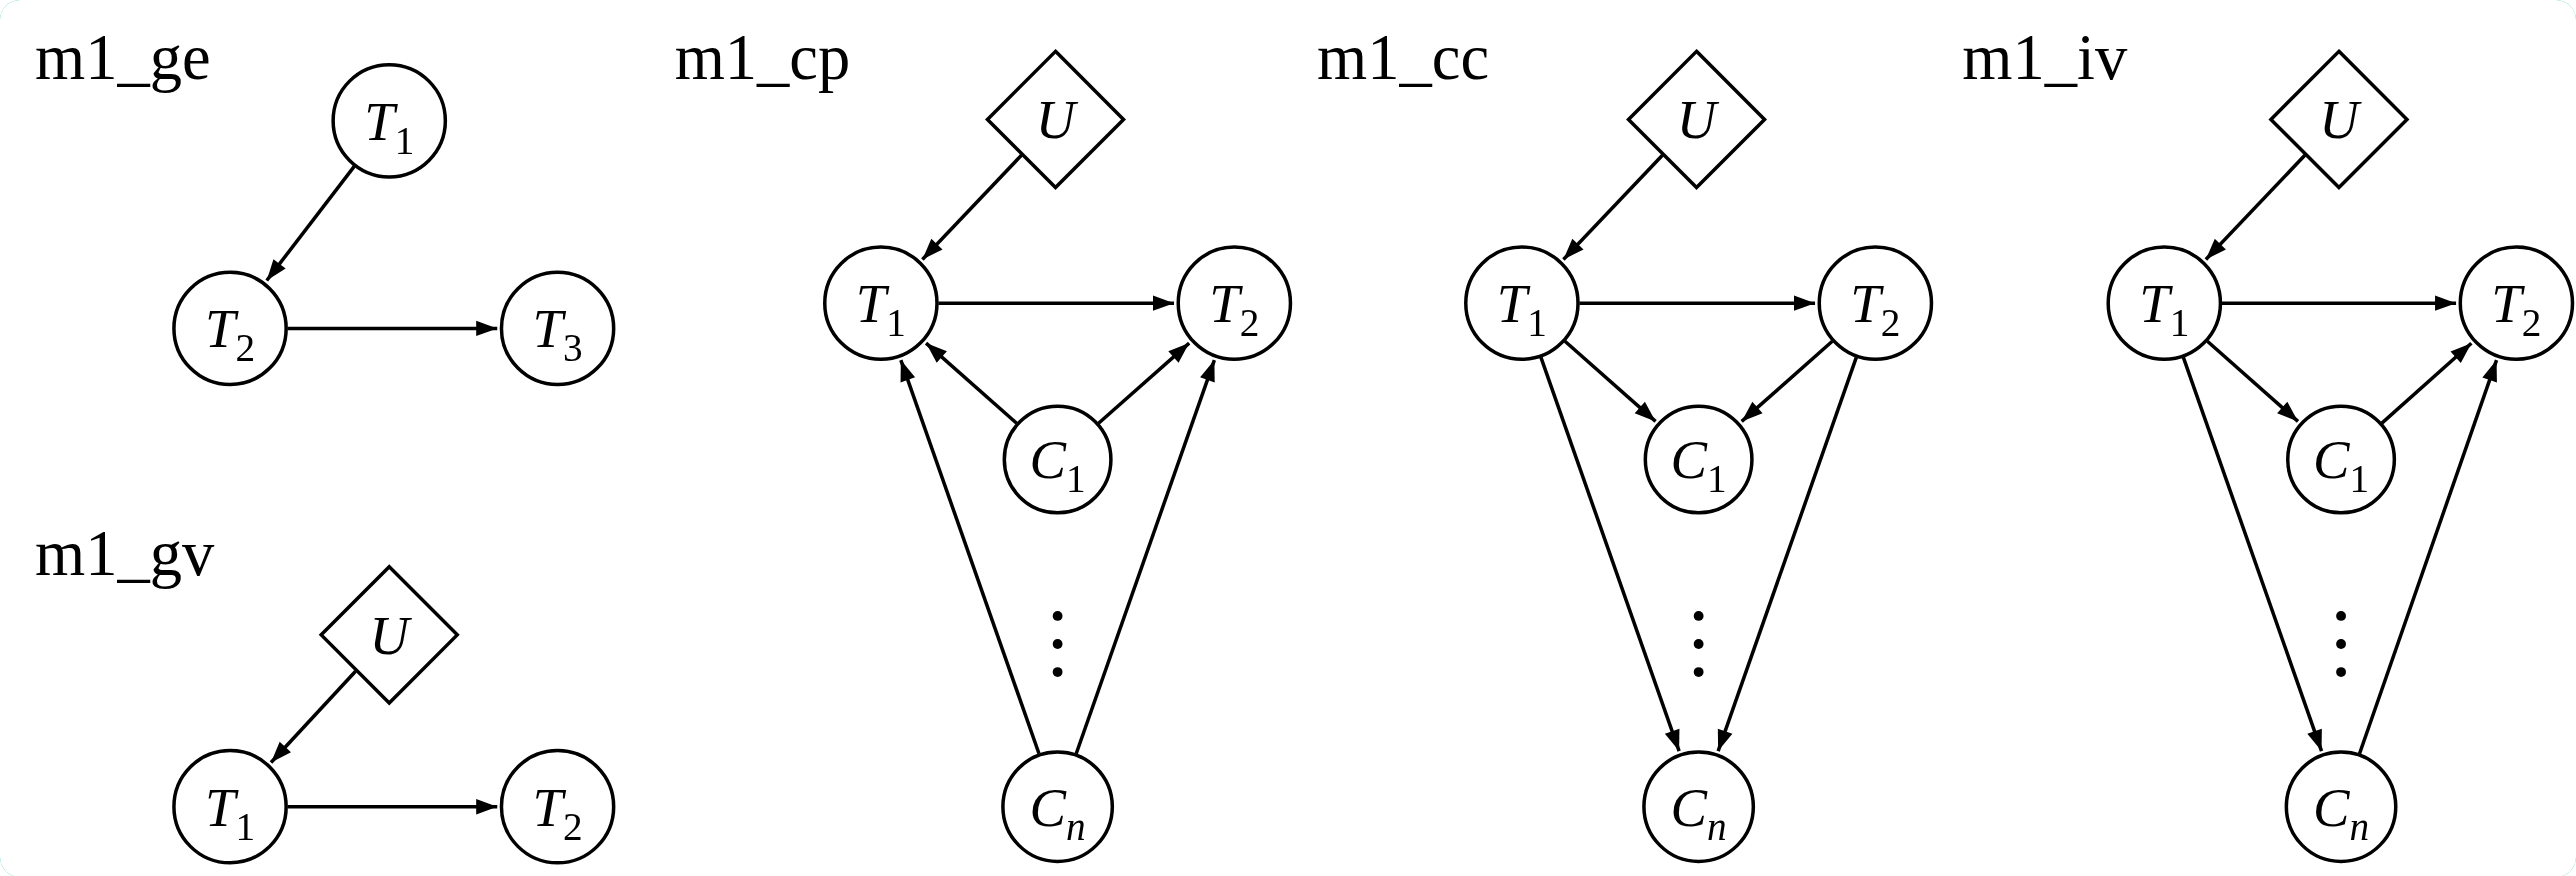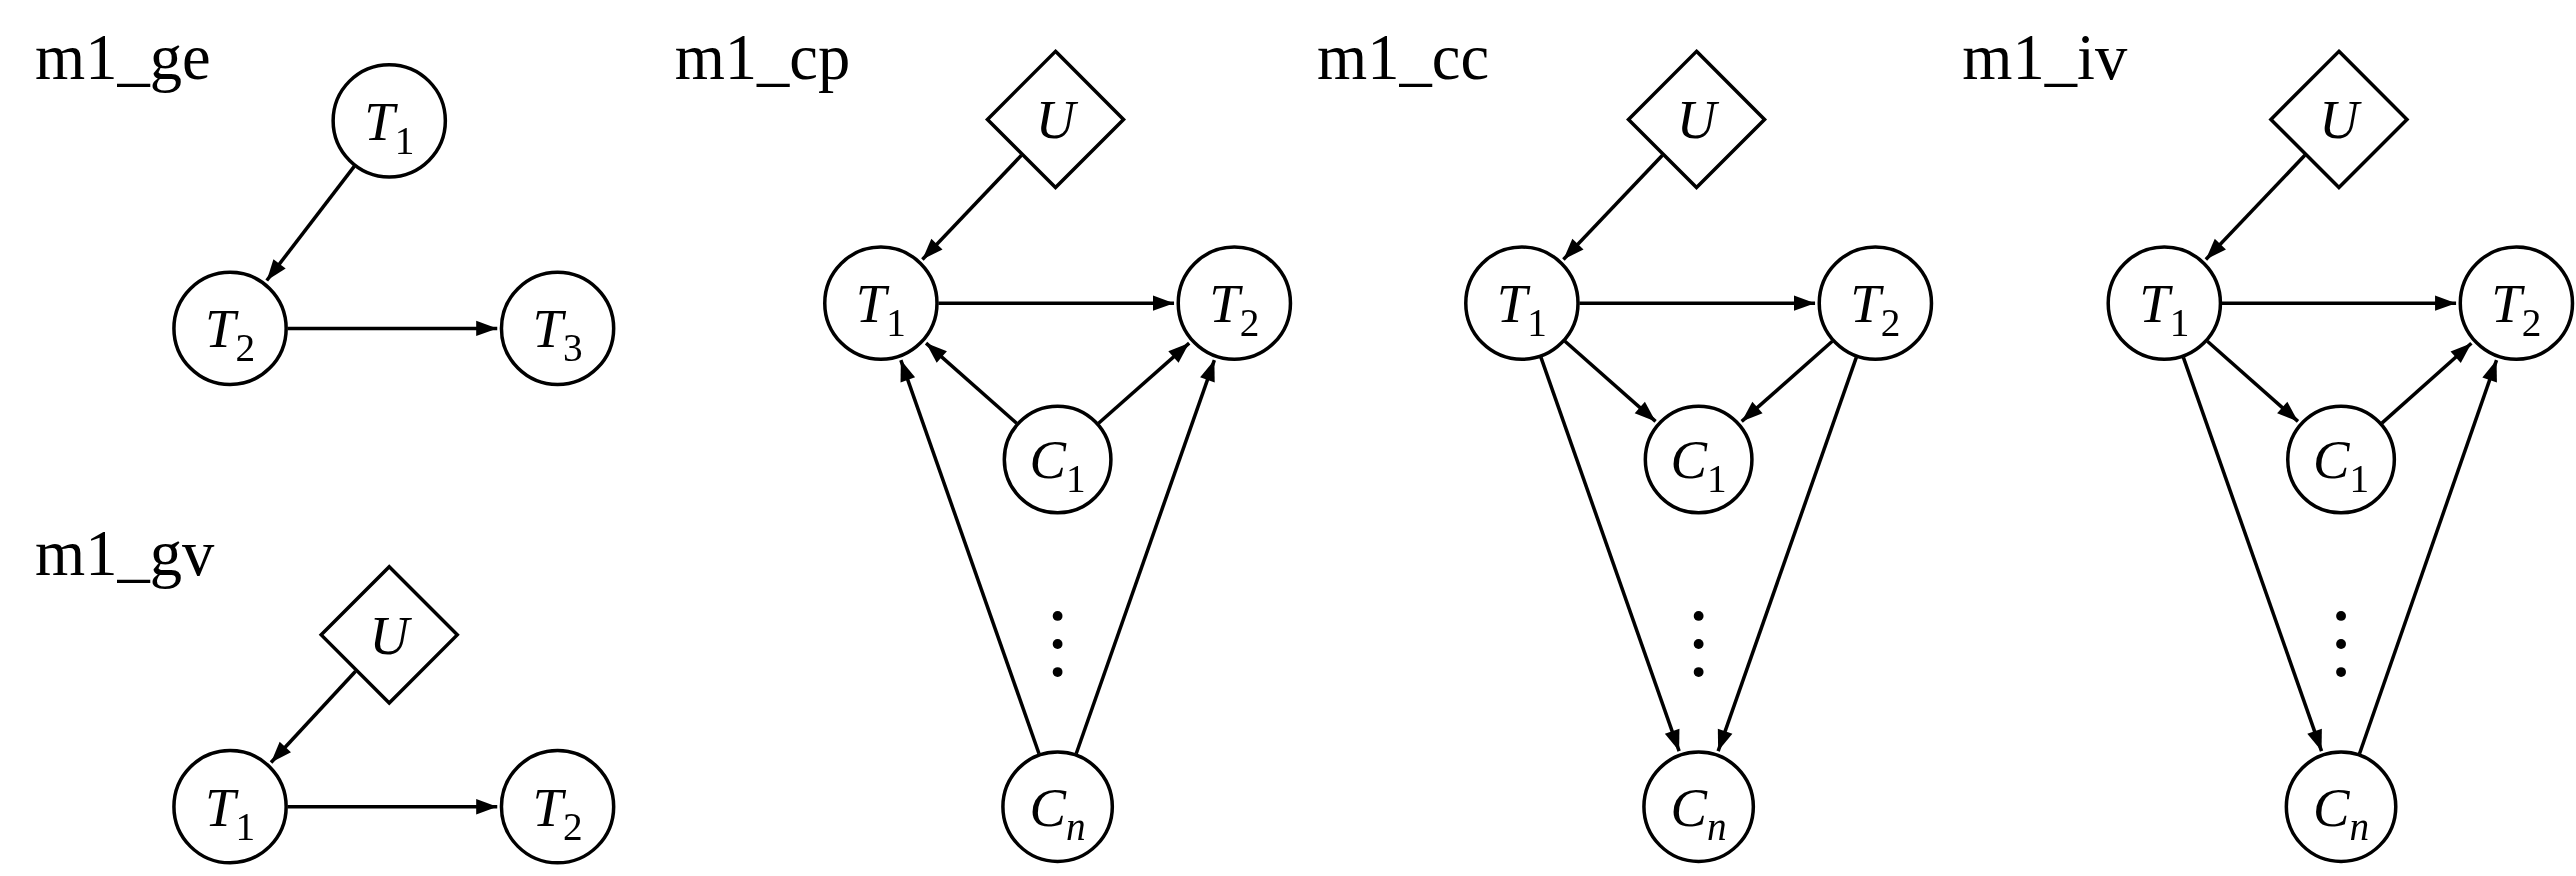--- a/index.html
+++ b/index.html
@@ -3,20 +3,21 @@
 <meta charset="utf-8">
 <style>
   html, body { margin: 0; padding: 0; background: #ffffff; }
   .stage {
     position: relative;
     width: 2576px;
     height: 877px;
     background: #14b8a6;
     overflow: hidden;
     font-family: "Liberation Serif", "DejaVu Serif", serif;
+    border-radius: 20px;
   }
   svg { display: block; }
   svg text {
     font-family: "Liberation Serif", "DejaVu Serif", serif;
     user-select: none;
   }
 </style>
 </head>
 <body>
 

